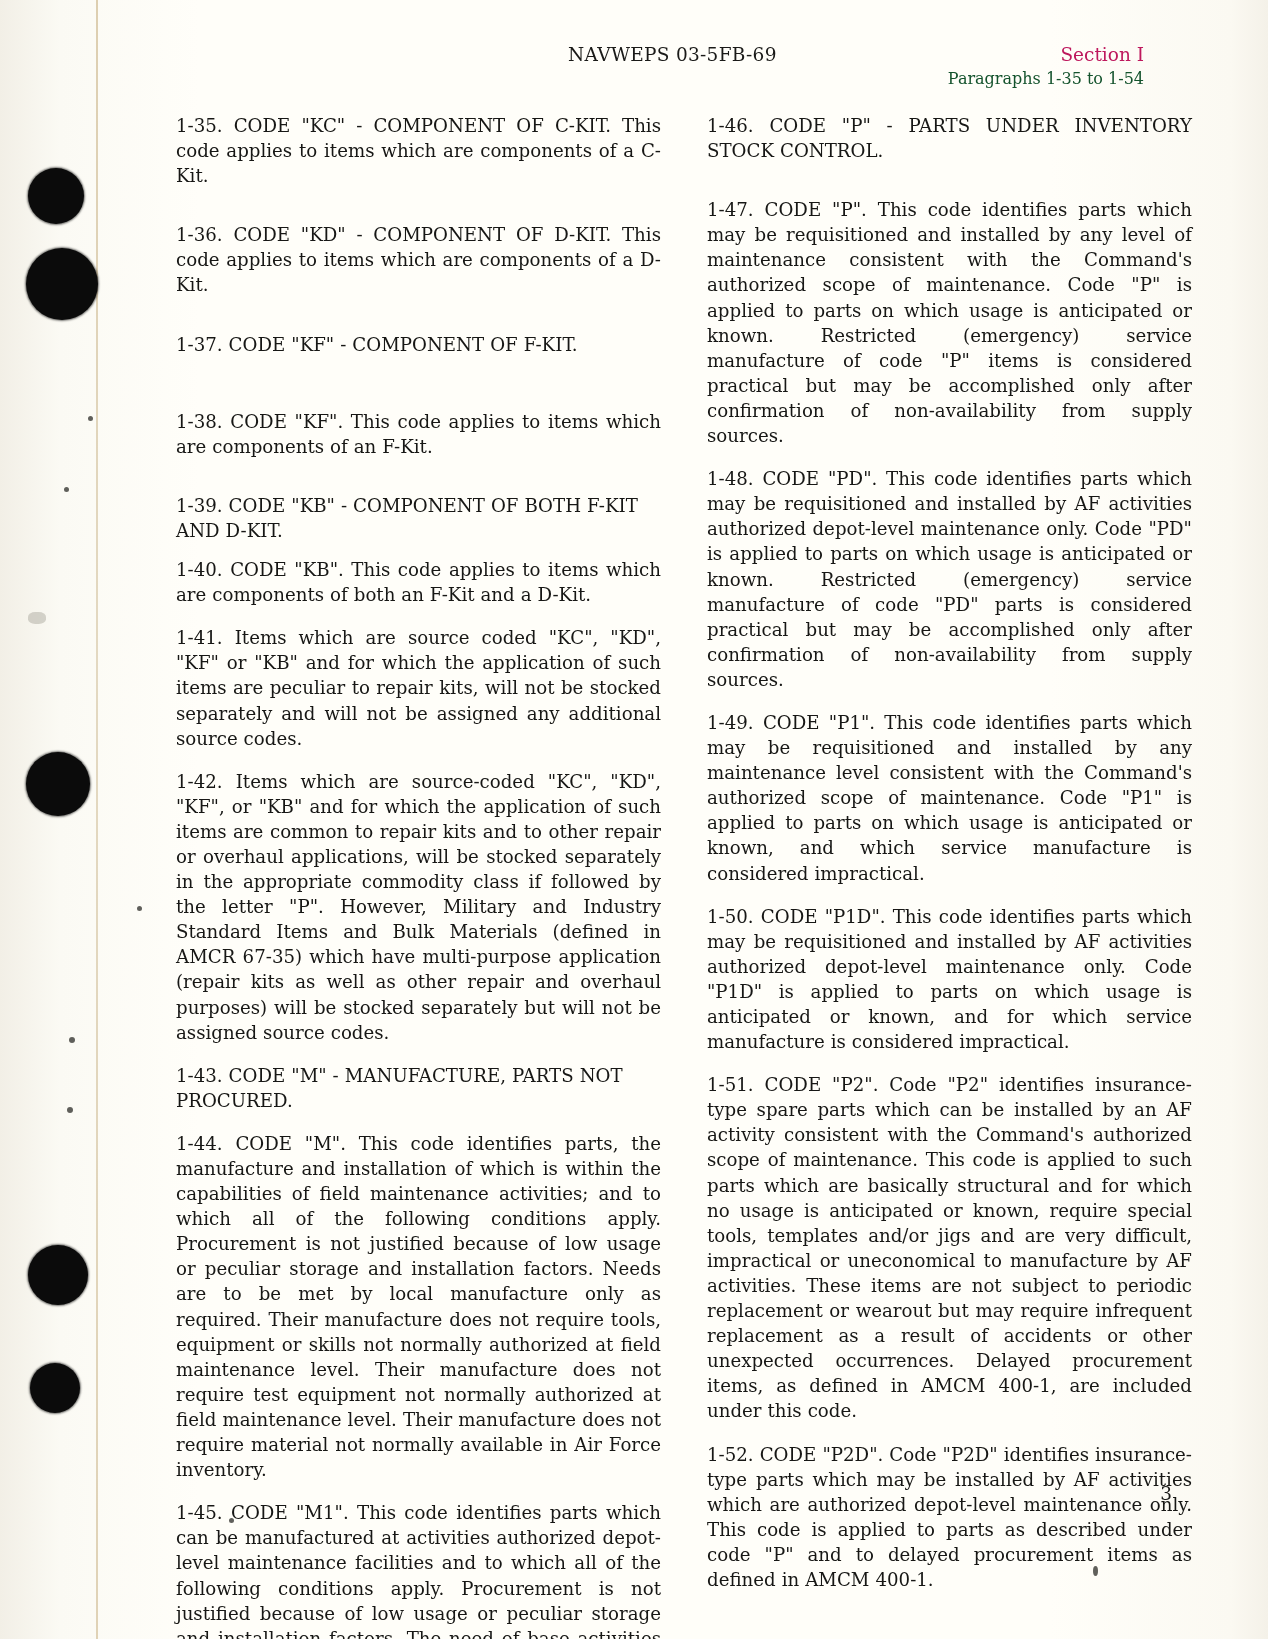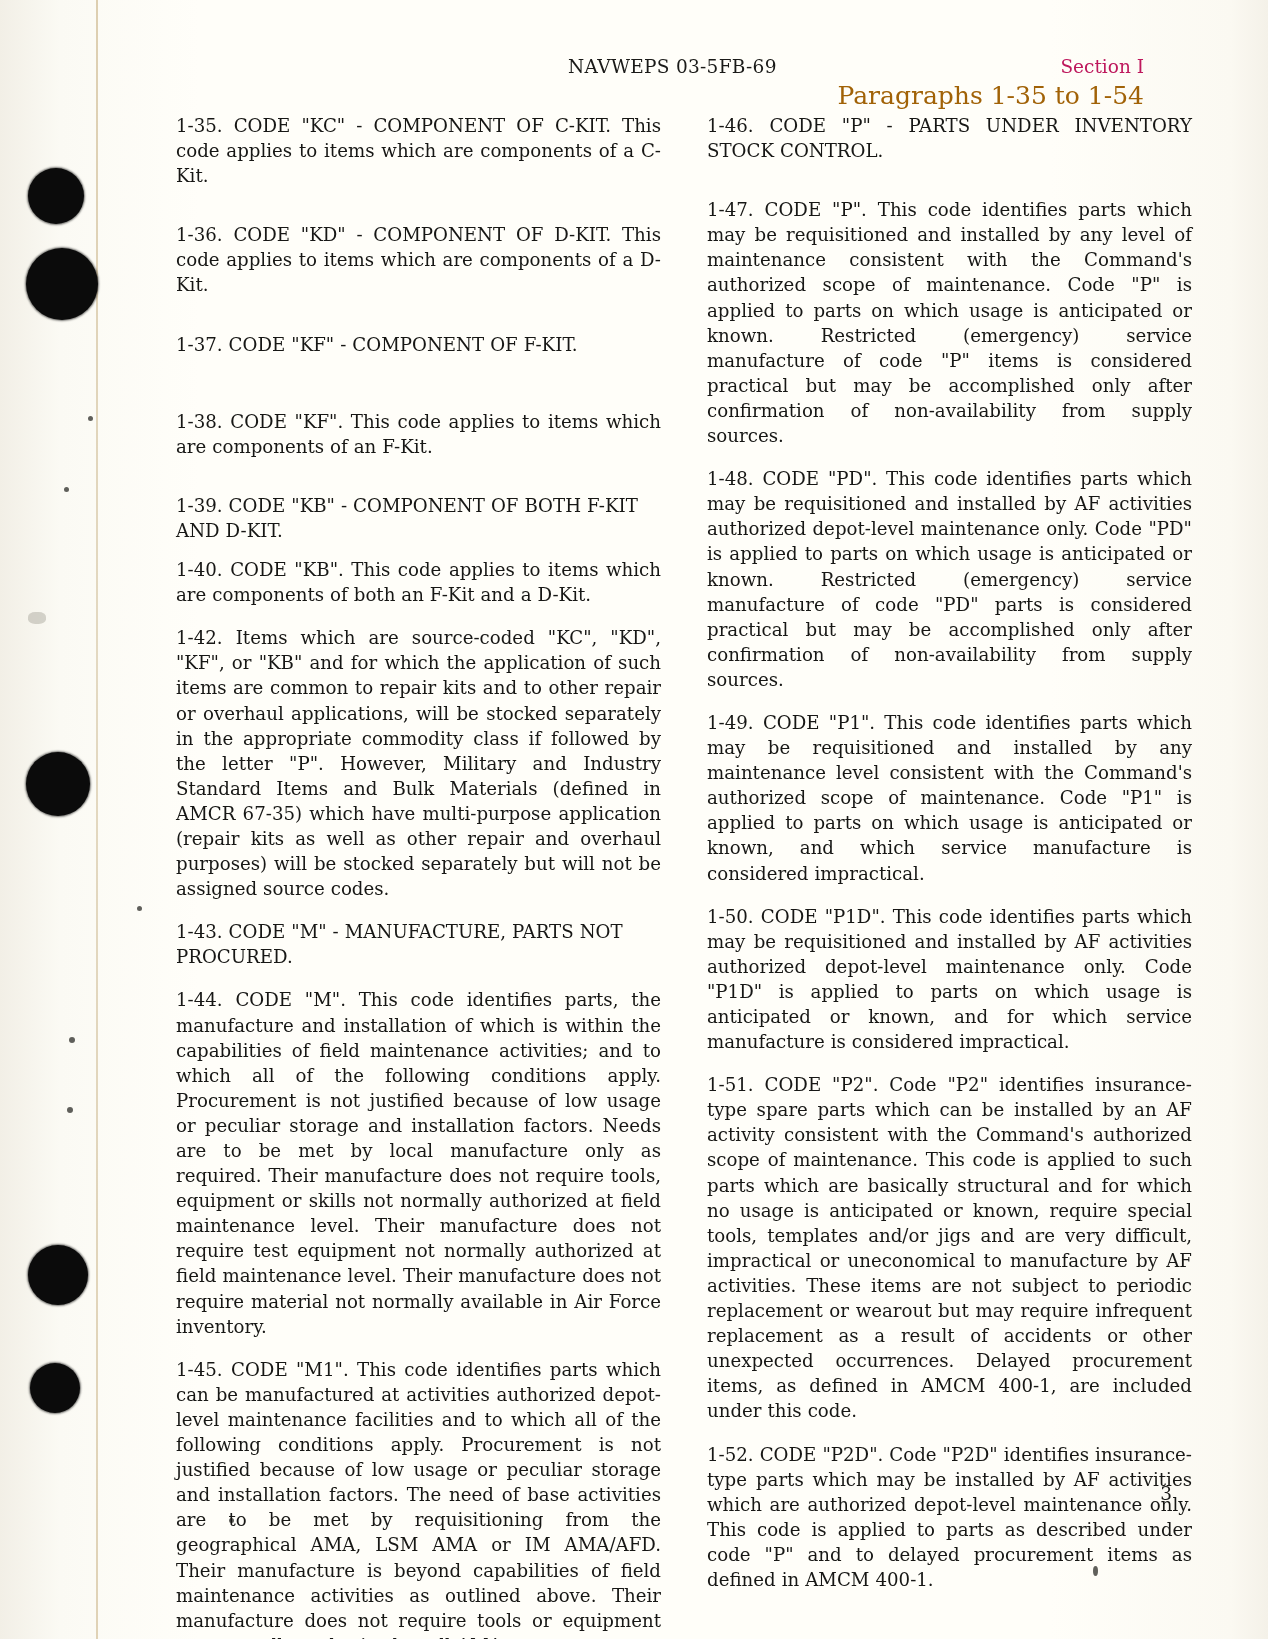--- a/index.html
+++ b/index.html
@@ -50,21 +50,21 @@
     position: absolute;
     background: #8d8a7e;
     opacity: 0.35;
     border-radius: 40%;
   }
 
   
   #header {
     position: absolute;
     left: 150px;
-    top: 56px;
+    top: 44px;
     width: 1020px;
     height: 56px;
     text-align: right;
   }
   #doc-number {
     position: absolute;
     left: 418px;
     top: 0;
     font-size: 18.5px;
     letter-spacing: 0.3px;
@@ -76,22 +76,22 @@
     right: 26px;
     top: 0;
     font-size: 18.5px;
     color: #be185d;
     white-space: nowrap;
   }
   #paragraph-range {
     position: absolute;
     right: 26px;
     top: 25px;
-    font-size: 25px;
-    color: #a16207;
+    font-size: 16px;
+    color: #14532d;
     white-space: nowrap;
   }
 
   
   #columns {
     position: absolute;
     left: 176px;
     top: 113px;
     width: 1016px;
     display: flex;
@@ -156,20 +156,21 @@
 
   <div id="columns">
 
     <div class="column">
       <p class="para gap-lg">1-35. CODE "KC" - COMPONENT OF C-KIT. This code applies to items which are components of a C-Kit.</p>
       <p class="para gap-lg">1-36. CODE "KD" - COMPONENT OF D-KIT. This code applies to items which are components of a D-Kit.</p>
       <p class="para nojust gap-xl">1-37. CODE "KF" - COMPONENT OF F-KIT.</p>
       <p class="para gap-lg">1-38. CODE "KF". This code applies to items which are components of an F-Kit.</p>
       <p class="para nojust gap-sm">1-39. CODE "KB" - COMPONENT OF BOTH F-KIT AND D-KIT.</p>
       <p class="para tight">1-40. CODE "KB". This code applies to items which are components of both an F-Kit and a D-Kit.</p>
+      <p class="para tight">1-41. Items which are source coded "KC", "KD", "KF" or "KB" and for which the application of such items are peculiar to repair kits, will not be stocked separately and will not be assigned any additional source codes.</p>
       <p class="para tight">1-42. Items which are source-coded "KC", "KD", "KF", or "KB" and for which the application of such items are common to repair kits and to other repair or overhaul applications, will be stocked separately in the appropriate commodity class if followed by the letter "P". However, Military and Industry Standard Items and Bulk Materials (defined in AMCR 67-35) which have multi-purpose application (repair kits as well as other repair and overhaul purposes) will be stocked separately but will not be assigned source codes.</p>
       <p class="para nojust tight">1-43. CODE "M" - MANUFACTURE, PARTS NOT PROCURED.</p>
       <p class="para tight">1-44. CODE "M". This code identifies parts, the manufacture and installation of which is within the capabilities of field maintenance activities; and to which all of the following conditions apply. Procurement is not justified because of low usage or peculiar storage and installation factors. Needs are to be met by local manufacture only as required. Their manufacture does not require tools, equipment or skills not normally authorized at field maintenance level. Their manufacture does not require test equipment not normally authorized at field maintenance level. Their manufacture does not require material not normally available in Air Force inventory.</p>
       <p class="para">1-45. CODE "M1". This code identifies parts which can be manufactured at activities authorized depot-level maintenance facilities and to which all of the following conditions apply. Procurement is not justified because of low usage or peculiar storage and installation factors. The need of base activities are to be met by requisitioning from the geographical AMA, LSM AMA or IM AMA/AFD. Their manufacture is beyond capabilities of field maintenance activities as outlined above. Their manufacture does not require tools or equipment not normally authorized at all AMAs.</p>
     </div>
 
     <div class="column">
       <p class="para gap-lg">1-46. CODE "P" - PARTS UNDER INVENTORY STOCK CONTROL.</p>
       <p class="para tight">1-47. CODE "P". This code identifies parts which may be requisitioned and installed by any level of maintenance consistent with the Command's authorized scope of maintenance. Code "P" is applied to parts on which usage is anticipated or known. Restricted (emergency) service manufacture of code "P" items is considered practical but may be accomplished only after confirmation of non-availability from supply sources.</p>
       <p class="para tight">1-48. CODE "PD". This code identifies parts which may be requisitioned and installed by AF activities authorized depot-level maintenance only. Code "PD" is applied to parts on which usage is anticipated or known. Restricted (emergency) service manufacture of code "PD" parts is considered practical but may be accomplished only after confirmation of non-availability from supply sources.</p>

